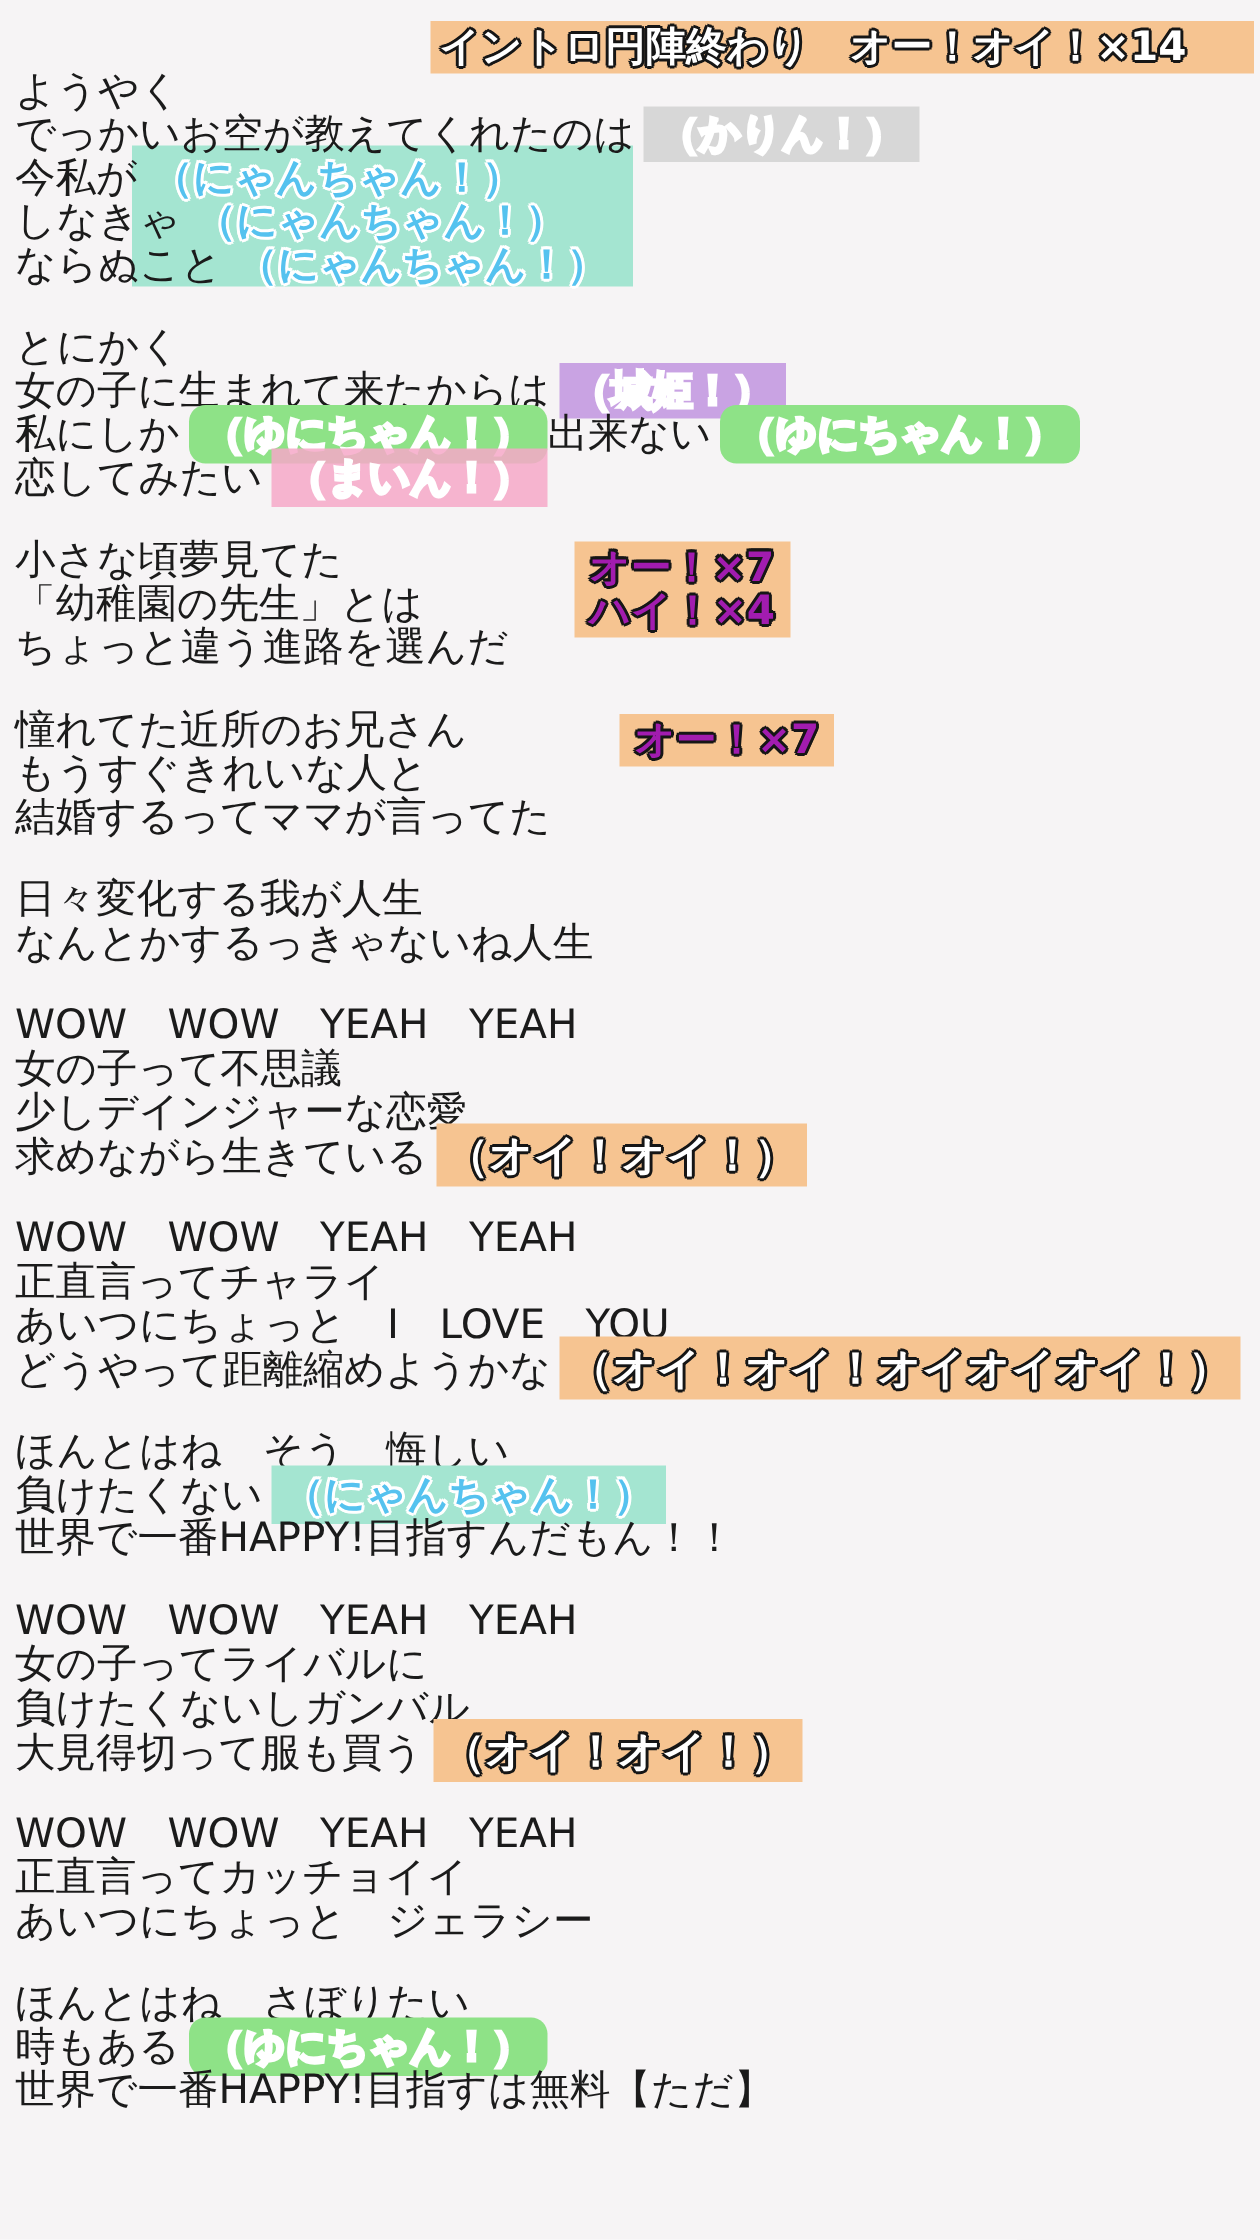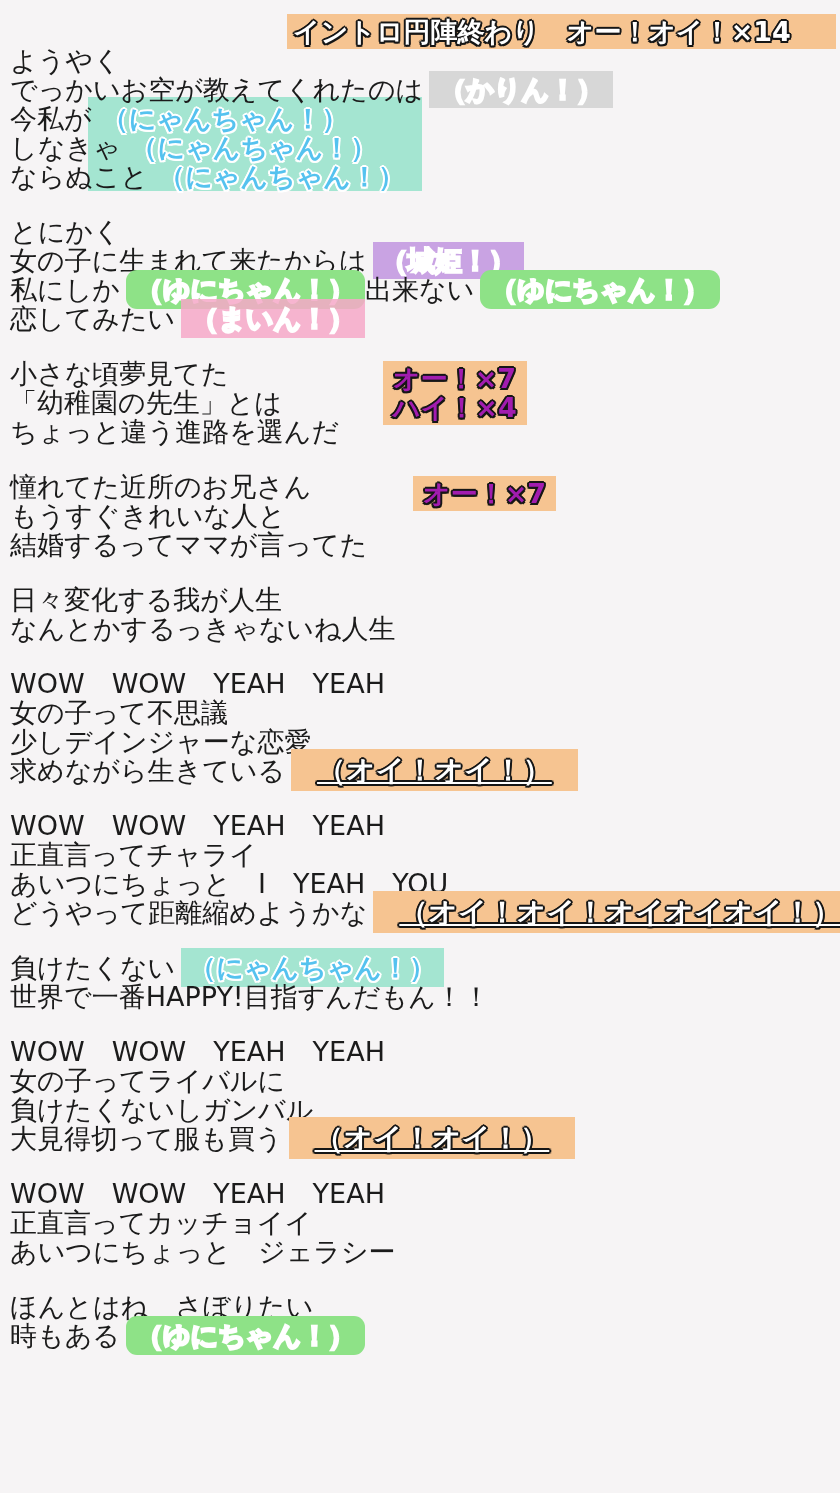--- a/index.html
+++ b/index.html
@@ -43,24 +43,23 @@
   .bluecall{
     color:var(--blue,#55c2ef);
     text-shadow:2px 0 0 #fff,-2px 0 0 #fff,0 2px 0 #fff,0 -2px 0 #fff,
                 1.5px 1.5px 0 #fff,-1.5px 1.5px 0 #fff,1.5px -1.5px 0 #fff,-1.5px -1.5px 0 #fff;
   }
   
   .oicall{
     font-size:29px;
     color:#ffffff;
     background:var(--orange,#f6c491);
-    padding:4px 26px;
+    padding:4px 6px;
     text-shadow:2px 0 0 #161616,-2px 0 0 #161616,0 2px 0 #161616,0 -2px 0 #161616,
                 1.5px 1.5px 0 #161616,-1.5px 1.5px 0 #161616,1.5px -1.5px 0 #161616,-1.5px -1.5px 0 #161616;
-    text-decoration:underline;
   }
   .bg-gray{background:var(--gray,#d7d7d7);padding:3px 10px;margin-top:40px;}
   .bg-purple{background:var(--purple,#c9a3e3);padding:3px 8px;}
   .bg-green{background:var(--green,#8ee287);padding:4px 10px;border-radius:11px;}
   .bg-pink{background:var(--pinkA,rgba(246,168,200,0.85));padding:4px 10px;}
   .bg-teal{background:var(--teal,#a4e5d1);padding:4px 8px;}
   .bg-none{background:transparent;padding:3px 4px;}
   
   .side-box{
     position:absolute;
@@ -116,41 +115,43 @@
       </div>
       <div class="stanza">
         <div class="line"><span class="seg-plain">WOW　WOW　YEAH　YEAH</span></div>
         <div class="line"><span class="seg-plain">女の子って不思議</span></div>
         <div class="line"><span class="seg-plain">少しデインジャーな恋愛</span></div>
         <div class="line"><span class="seg-plain">求めながら生きている</span><span class="badge oicall">（オイ！オイ！）</span></div>
       </div>
       <div class="stanza">
         <div class="line"><span class="seg-plain">WOW　WOW　YEAH　YEAH</span></div>
         <div class="line"><span class="seg-plain">正直言ってチャライ</span></div>
-        <div class="line"><span class="seg-plain">あいつにちょっと　I　YEAH　YOU</span></div>
+        <div class="line"><span class="seg-plain">あいつにちょっと　I　LOVE　YOU</span></div>
         <div class="line"><span class="seg-plain">どうやって距離縮めようかな</span><span class="badge oicall">（オイ！オイ！オイオイオイ！）</span></div>
       </div>
       <div class="stanza">
+        <div class="line"><span class="seg-plain">ほんとはね　そう　悔しい</span></div>
         <div class="line"><span class="seg-plain">負けたくない</span><span class="badge bluecall bg-teal">（にゃんちゃん！）</span></div>
         <div class="line"><span class="seg-plain">世界で一番HAPPY!目指すんだもん！！</span></div>
       </div>
       <div class="stanza">
         <div class="line"><span class="seg-plain">WOW　WOW　YEAH　YEAH</span></div>
         <div class="line"><span class="seg-plain">女の子ってライバルに</span></div>
         <div class="line"><span class="seg-plain">負けたくないしガンバル</span></div>
         <div class="line"><span class="seg-plain">大見得切って服も買う</span><span class="badge oicall">（オイ！オイ！）</span></div>
       </div>
       <div class="stanza">
         <div class="line"><span class="seg-plain">WOW　WOW　YEAH　YEAH</span></div>
         <div class="line"><span class="seg-plain">正直言ってカッチョイイ</span></div>
         <div class="line"><span class="seg-plain">あいつにちょっと　ジェラシー</span></div>
       </div>
       <div class="stanza">
         <div class="line"><span class="seg-plain">ほんとはね　さぼりたい</span></div>
         <div class="line"><span class="seg-plain">時もある</span><span class="badge hollow bg-green">（ゆにちゃん！）</span></div>
+        <div class="line"><span class="seg-plain">世界で一番HAPPY!目指すは無料【ただ】</span></div>
       </div>
     </div>
 
   <div class="side-box" id="side-box-1">
     <div class="side-line">オー！×7</div>
     <div class="side-line">ハイ！×4</div>
   </div>
 
   <div class="side-box" id="side-box-2">
     <div class="side-line">オー！×7</div>

